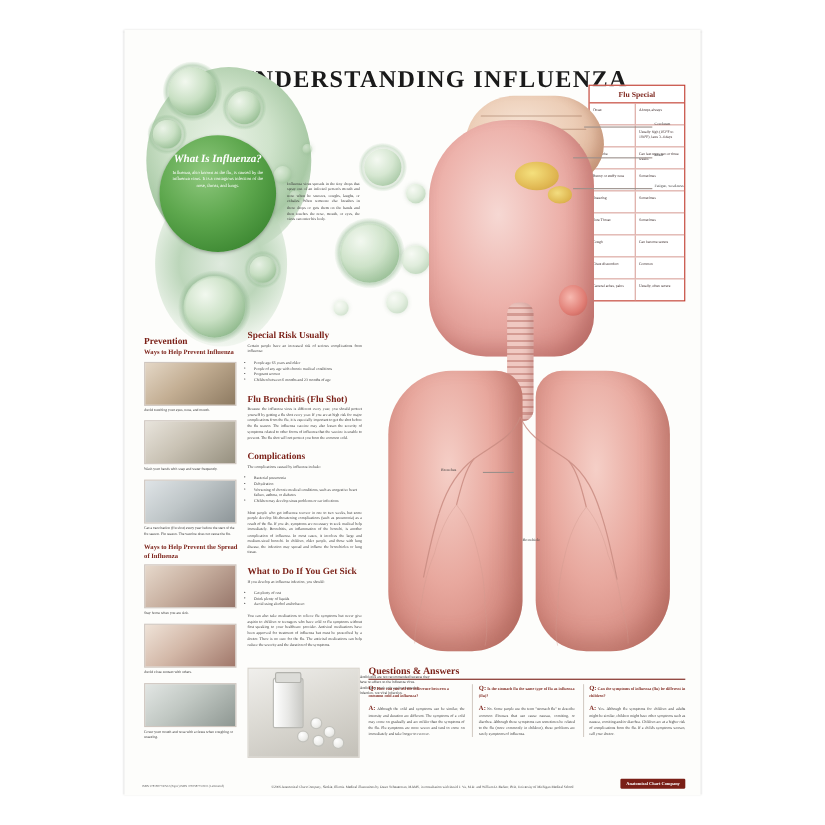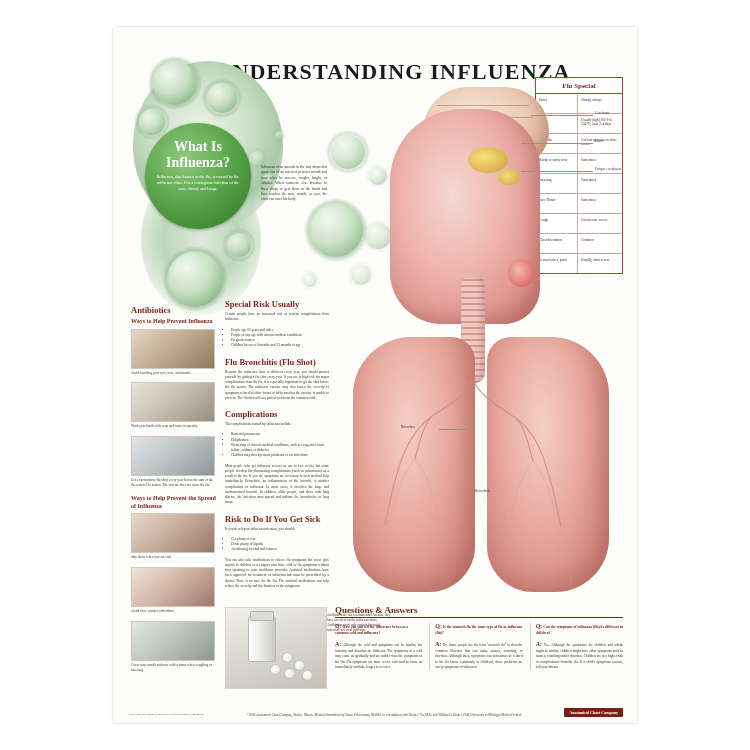--- a/index.html
+++ b/index.html
@@ -95,23 +95,24 @@
     width: 106px;
     height: 106px;
     border-radius: 50%;
     background: radial-gradient(circle at 38% 32%, #8fc87e 0%, #5da74d 45%, #3f8a34 78%, #2f6b28 100%);
     color: #ffffff;
     text-align: center;
     box-shadow: 0 1px 3px rgba(0,0,0,0.3);
   }
   .what-is h3 {
     margin: 16px 0 3px 0;
-    font-size: 14px;
+    font-size: 10px;
     line-height: 1.15;
     font-weight: bold;
+    font-style: italic;
   }
   .what-is p {
     margin: 0 9px;
     font-size: 4.2px;
     line-height: 1.45;
     text-align: center;
   }
   .bubble-text {
     position: absolute;
     left: 148px;
@@ -586,21 +587,21 @@
         <div class="label-line" style="left:186px;top:84px;width:72px;"></div>
         <div class="label-txt" style="left:260px;top:80px;">Fatigue, weakness</div>
 
         <div class="label-line" style="left:104px;top:342px;width:28px;"></div>
         <div class="label-txt" style="left:66px;top:338px;">Bronchus</div>
 
         <div class="bronchiole-label">Bronchiole</div>
       </div>
 
       <div class="col-left">
-        <div class="sec-h">Antibiotics</div>
+        <div class="sec-h">Prevention</div>
         <div class="sub-h">Ways to Help Prevent Influenza</div>
 
         <div class="photo p1"></div>
         <div class="cap">Avoid touching your eyes, nose, and mouth.</div>
 
         <div class="photo p2"></div>
         <div class="cap">Wash your hands with soap and water frequently.</div>
 
         <div class="photo p3"></div>
         <div class="cap">Get a vaccination (flu shot) every year before the start of the flu season. Flu season. The vaccine does not cause the flu.</div>
@@ -641,21 +642,21 @@
           <ul class="bullets">
             <li>Bacterial pneumonia</li>
             <li>Dehydration</li>
             <li>Worsening of chronic medical conditions, such as congestive heart failure, asthma, or diabetes</li>
             <li>Children may develop sinus problems or ear infections</li>
           </ul>
           <p class="body-txt">Most people who get influenza recover in one to two weeks, but some people develop life-threatening complications (such as pneumonia) as a result of the flu. If you do, symptoms are necessary to seek medical help immediately. Bronchitis, an inflammation of the bronchi, is another complication of influenza. In most cases, it involves the large and medium-sized bronchi. In children, older people, and those with lung disease, the infection may spread and inflame the bronchioles or lung tissue.</p>
         </div>
 
         <div class="mid-sec">
-          <div class="sec-h">Risk to Do If You Get Sick</div>
+          <div class="sec-h">What to Do If You Get Sick</div>
           <p class="body-txt">If you develop an influenza infection, you should:</p>
           <ul class="bullets">
             <li>Get plenty of rest</li>
             <li>Drink plenty of liquids</li>
             <li>Avoid using alcohol and tobacco</li>
           </ul>
           <p class="body-txt">You can also take medications to relieve flu symptoms but never give aspirin to children or teenagers who have cold or flu symptoms without first speaking to your healthcare provider. Antiviral medications have been approved for treatment of influenza but must be prescribed by a doctor. There is no cure for the flu. The antiviral medications can help reduce the severity and the duration of the symptoms.</p>
         </div>
       </div>
 

